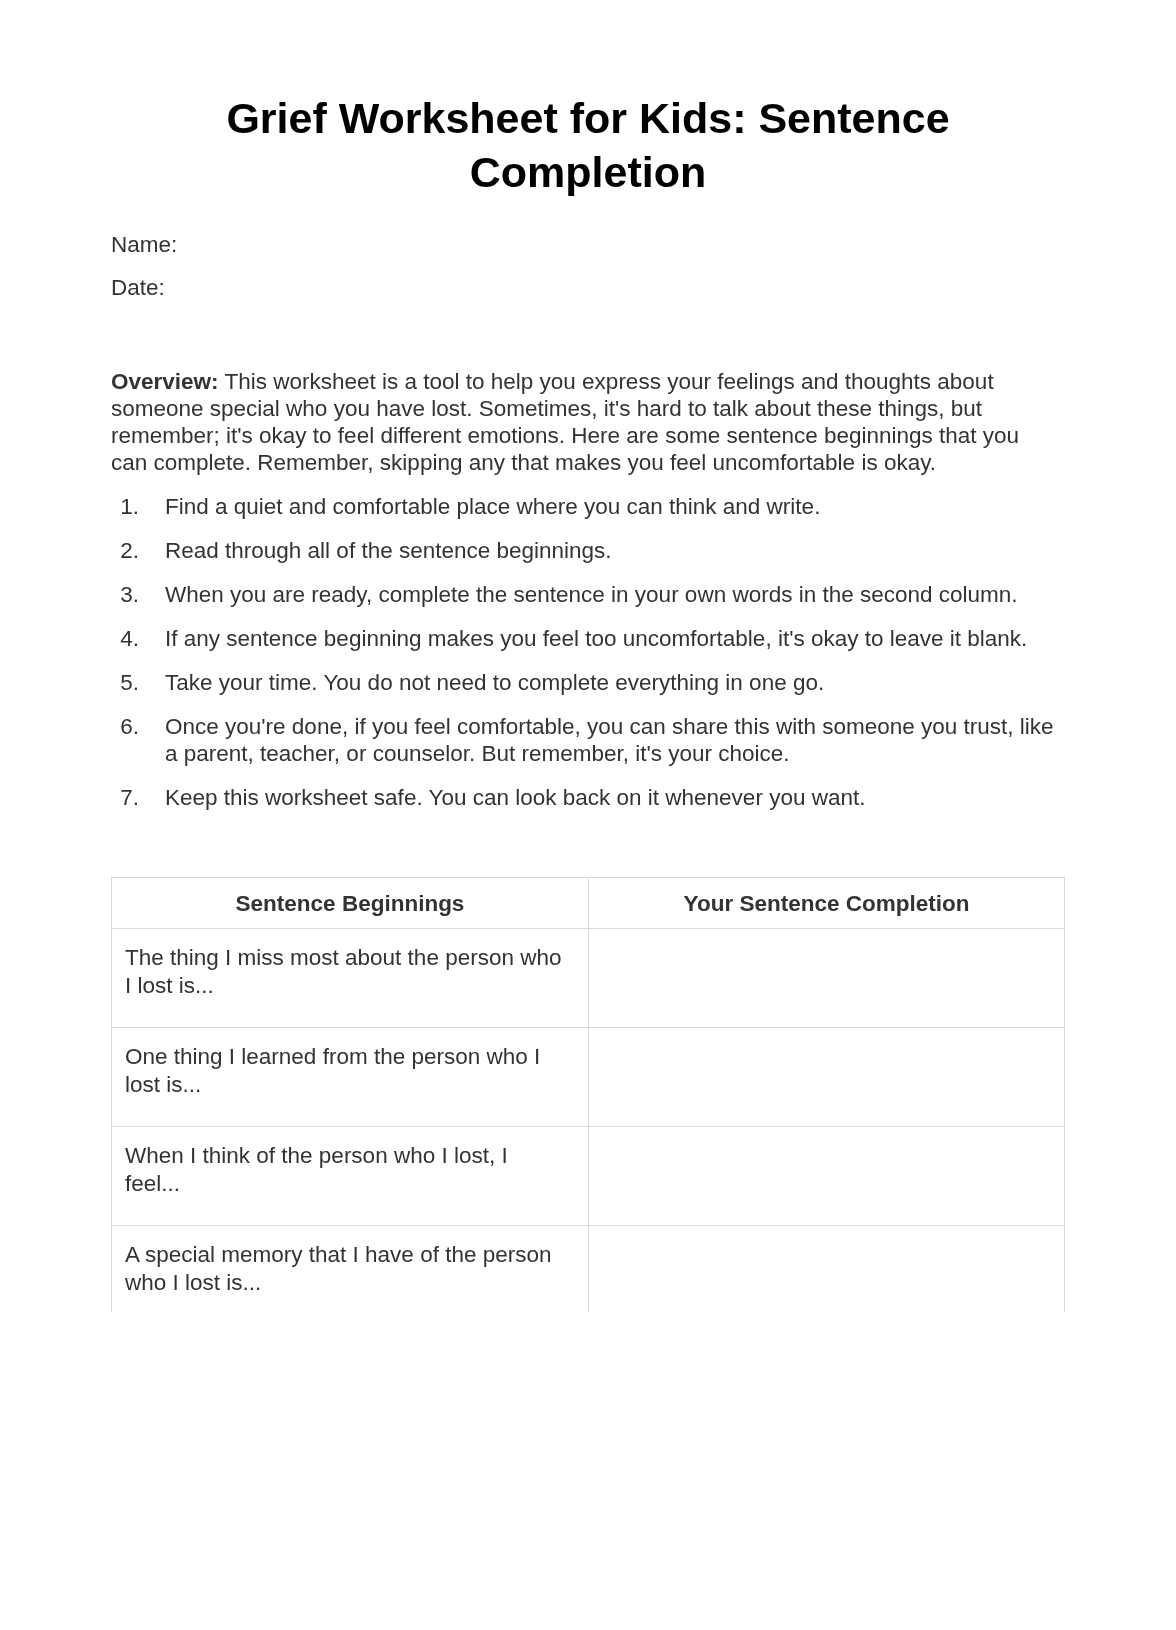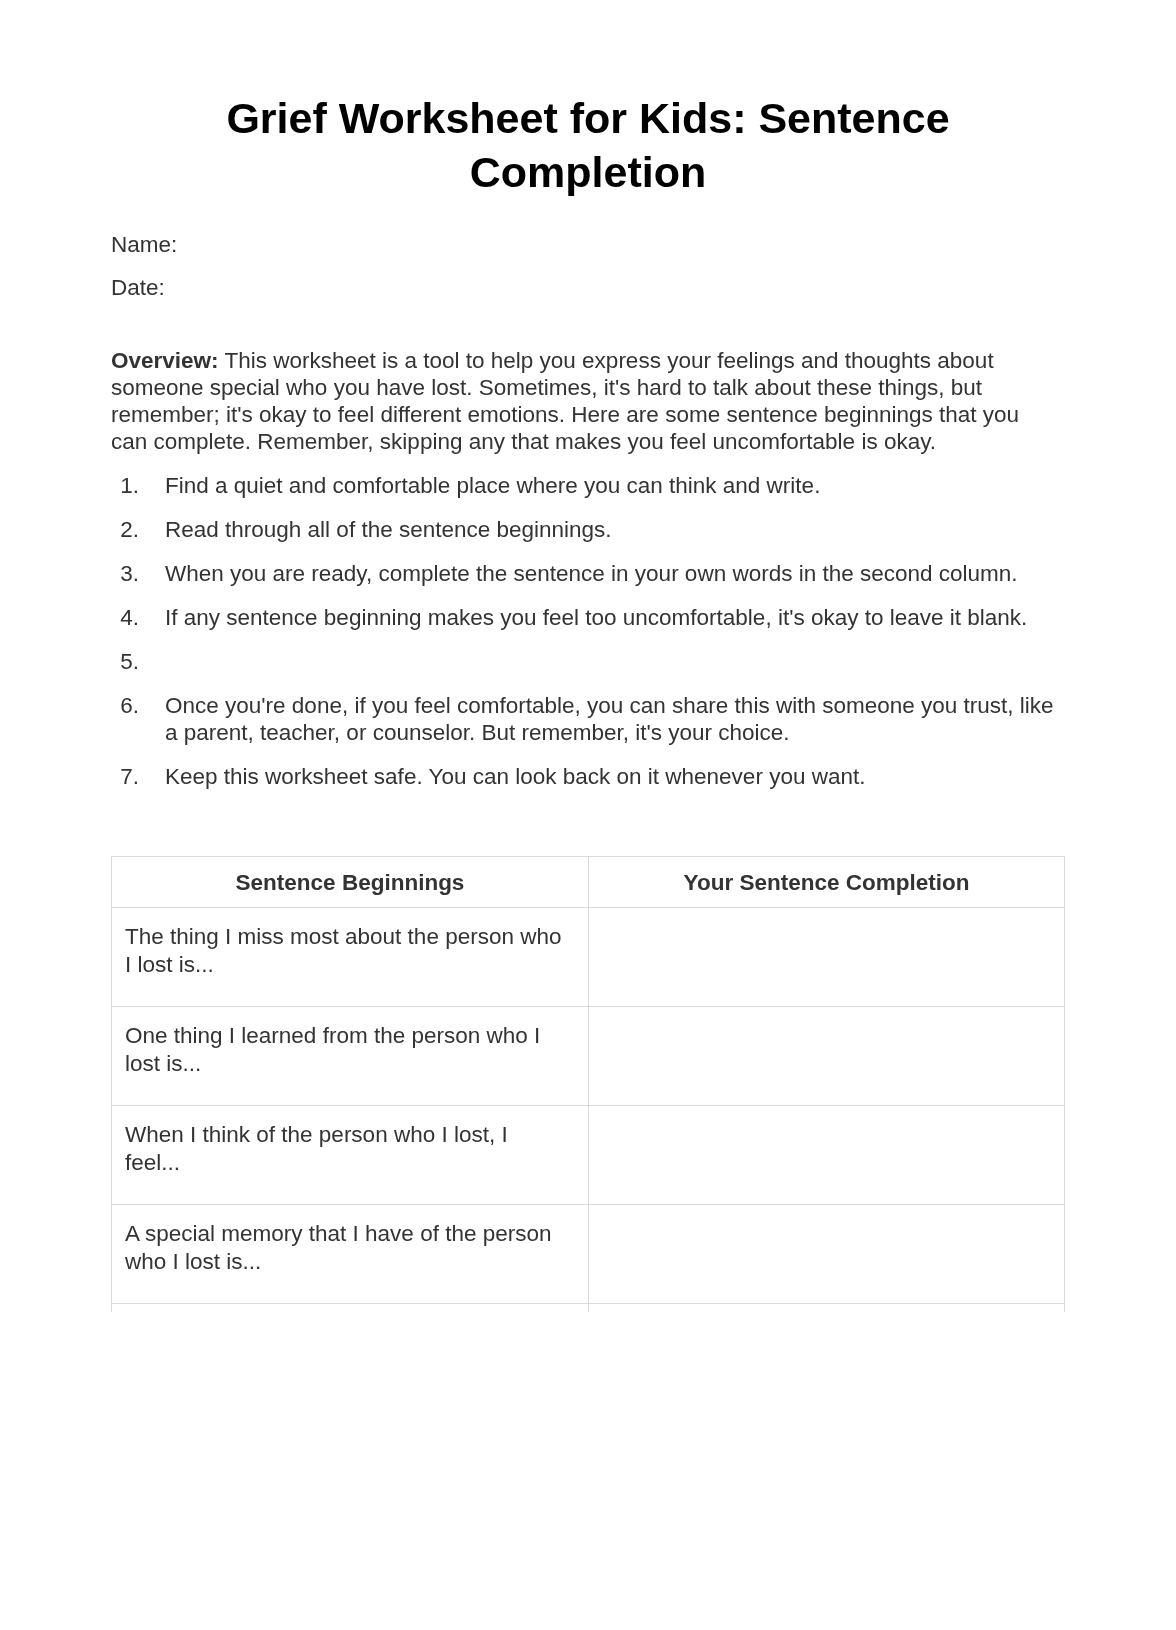--- a/index.html
+++ b/index.html
@@ -23,21 +23,21 @@
     color:#000000;
   }
   .meta {
     font-size:22.5px;
     line-height:27px;
     margin:0;
   }
   .name-line { margin-top:32px; }
   .date-line { margin-top:16px; }
   .overview {
-    margin:46px 0 0 0;
+    margin:67px 0 0 0;
     font-size:22.5px;
     line-height:27px;
     max-width:930px;
   }
   .overview b { font-weight:700; }
   .instr-label {
     margin:36px 0 0 0;
     font-size:22.5px;
     line-height:27px;
     font-weight:700;
@@ -116,20 +116,21 @@
     <div class="instr-item">
       <span class="instr-num">3.</span>
       <span class="instr-text">When you are ready, complete the sentence in your own words in the second column.</span>
     </div>
     <div class="instr-item">
       <span class="instr-num">4.</span>
       <span class="instr-text">If any sentence beginning makes you feel too uncomfortable, it's okay to leave it blank.</span>
     </div>
     <div class="instr-item">
       <span class="instr-num">5.</span>
+      <span class="instr-text">Take your time. You do not need to complete everything in one go.</span>
     </div>
     <div class="instr-item">
       <span class="instr-num">6.</span>
       <span class="instr-text">Once you're done, if you feel comfortable, you can share this with someone you trust, like a parent, teacher, or counselor. But remember, it's your choice.</span>
     </div>
     <div class="instr-item">
       <span class="instr-num">7.</span>
       <span class="instr-text">Keep this worksheet safe. You can look back on it whenever you want.</span>
     </div>
   </div>

